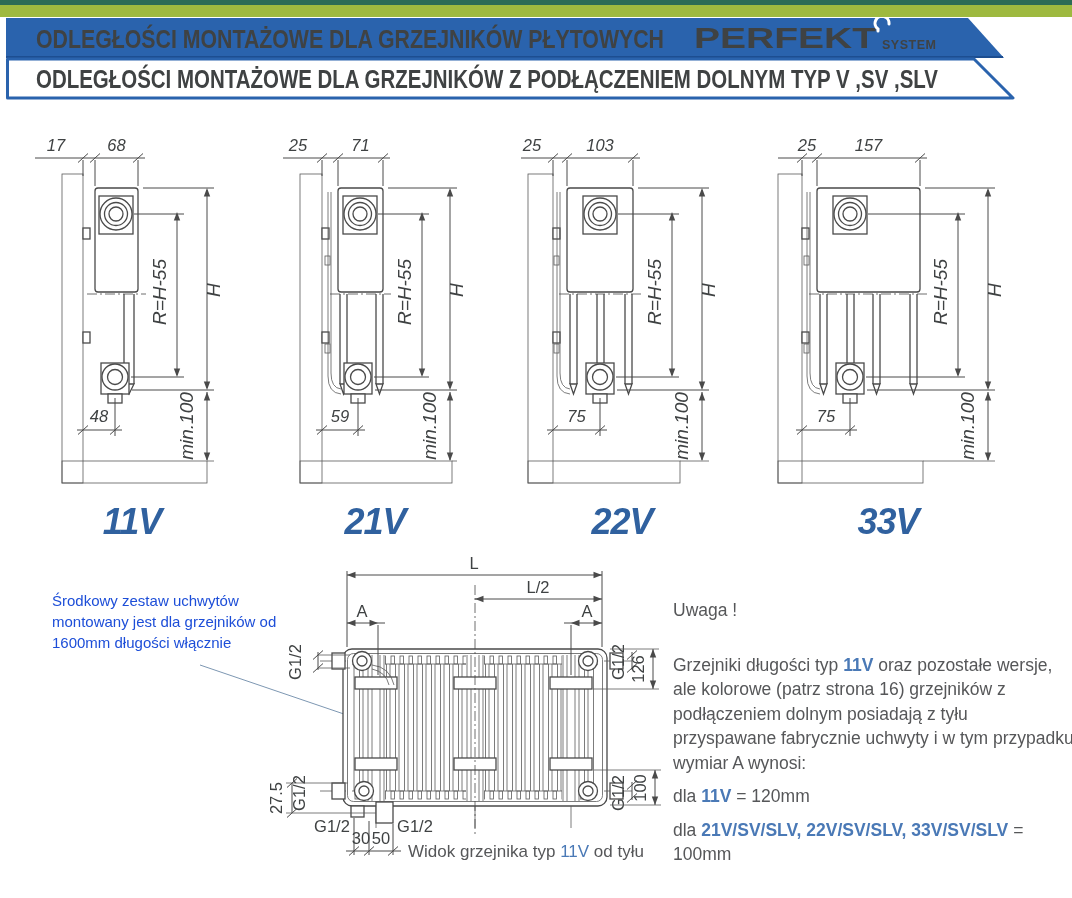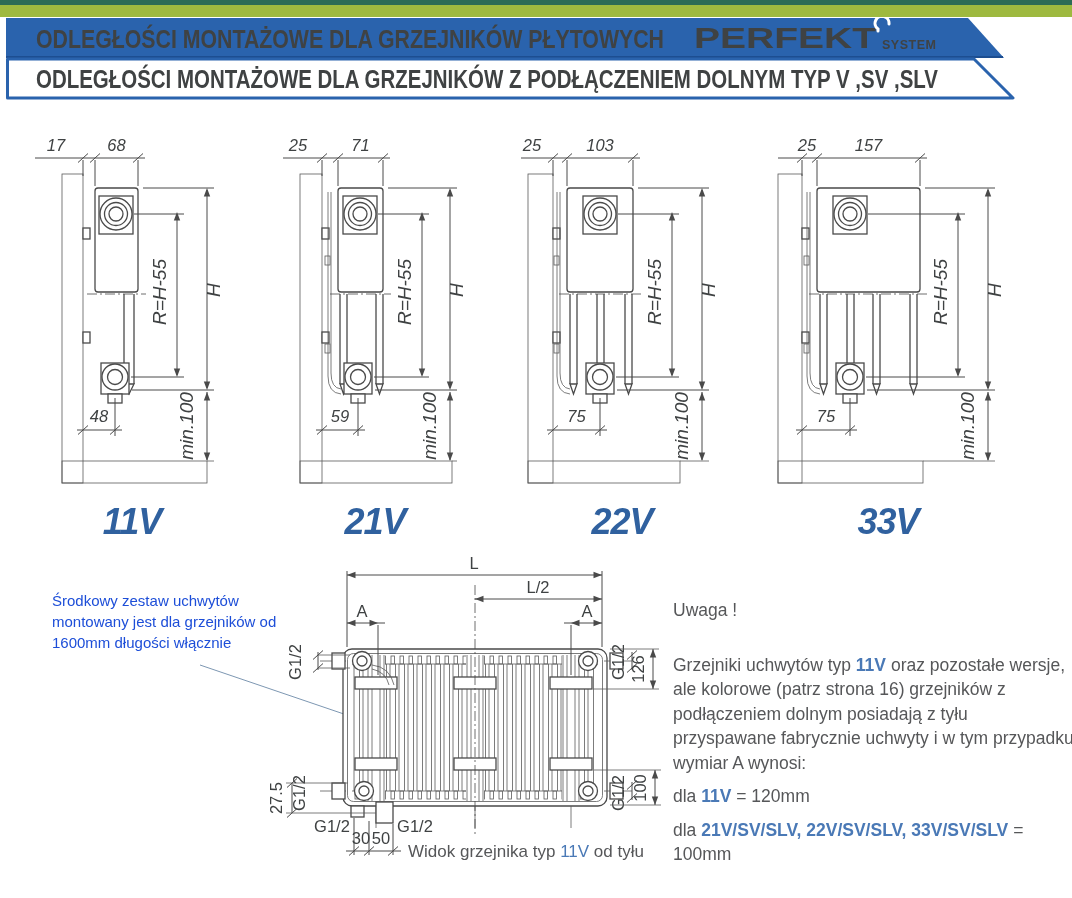--- a/index.html
+++ b/index.html
@@ -532,20 +532,20 @@
         <line x1="184" y1="300.5" x2="194" y2="291.5" class="dl"></line>
         <line x1="208" y1="300.5" x2="218" y2="291.5" class="dl"></line>
         <text x="181" y="289" class="t-dim">30</text>
         <text x="201" y="289" class="t-dim">50</text>
       </svg></div>
 
   <div class="abs note-left">Środkowy zestaw uchwytów montowany jest dla grzejników od 1600mm długości włącznie</div>
 
   <div class="abs note-right">
     <div class="warn">Uwaga !</div>
-    <p><span>Grzejniki uchwytów typ </span><span class="bl">11V</span><span> oraz pozostałe wersje, ale kolorowe (patrz strona 16) grzejników z podłączeniem dolnym posiadają z tyłu przyspawane fabrycznie uchwyty i w tym przypadku wymiar A wynosi:</span></p>
+    <p><span>Grzejniki długości typ </span><span class="bl">11V</span><span> oraz pozostałe wersje, ale kolorowe (patrz strona 16) grzejników z podłączeniem dolnym posiadają z tyłu przyspawane fabrycznie uchwyty i w tym przypadku wymiar A wynosi:</span></p>
     <p><span>dla </span><span class="bl">11V</span><span> = 120mm</span></p>
     <p><span>dla </span><span class="bl">21V/SV/SLV, 22V/SV/SLV, 33V/SV/SLV</span><span> = 100mm</span></p>
   </div>
 
   <div class="abs caption"><span>Widok grzejnika typ </span><span class="bl" style="font-weight:400">11V</span><span> od tyłu</span></div>
 
 </div>
 
 </body></html>

